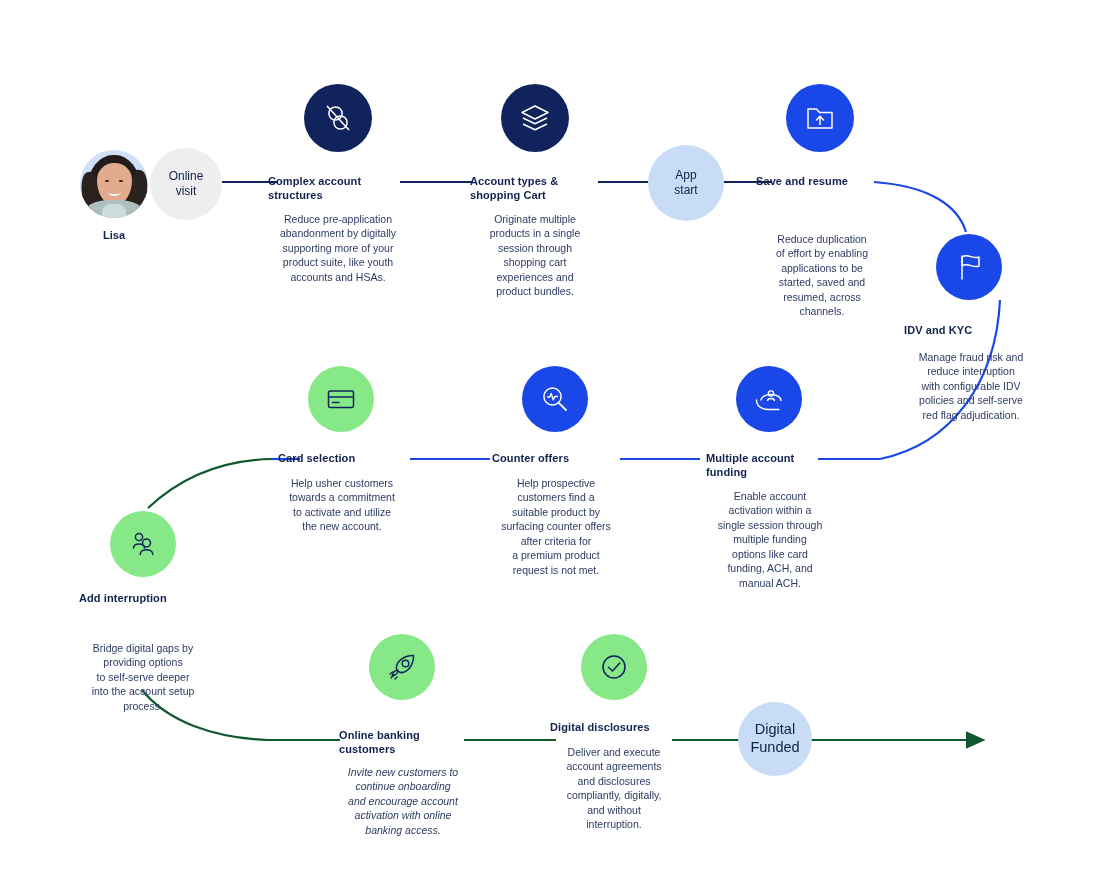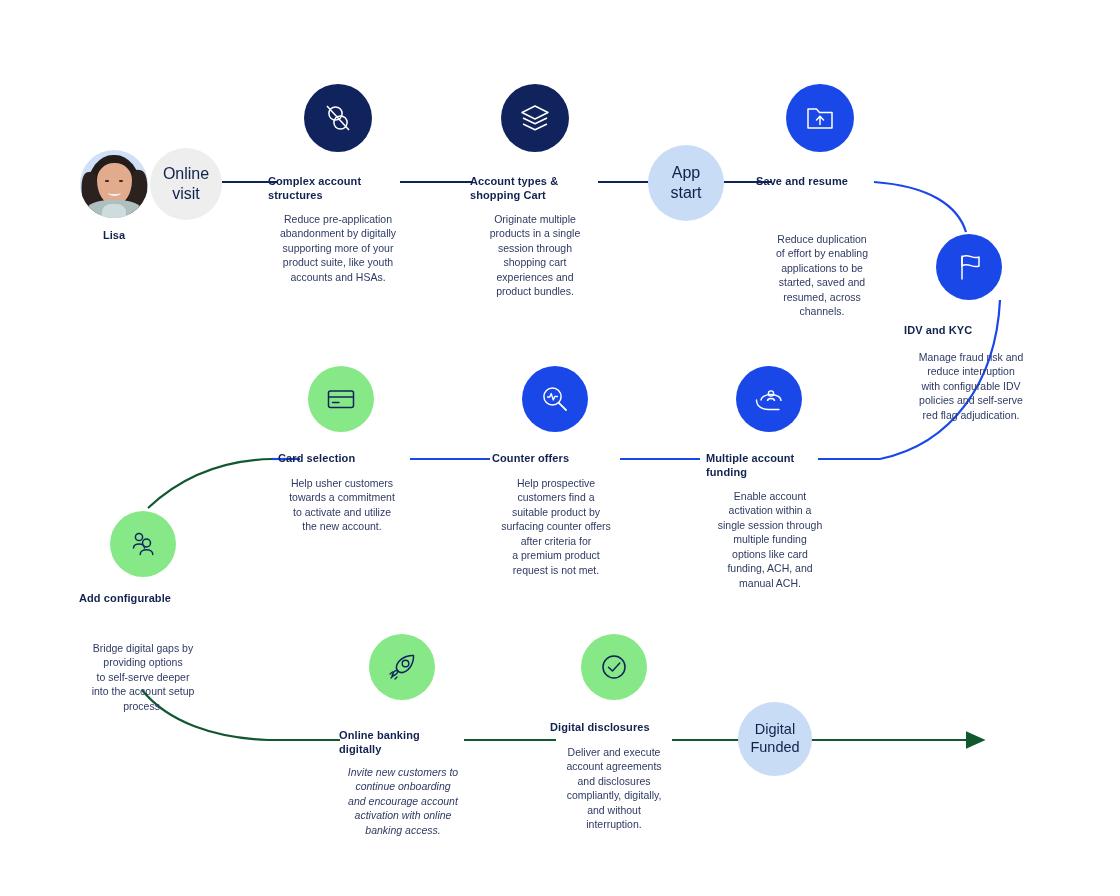--- a/index.html
+++ b/index.html
@@ -19,21 +19,21 @@
     position: absolute;
   }
   .bubble svg { display: block; }
 
   
   .stage-circle {
     border-radius: 50%;
     display: flex; align-items: center; justify-content: center;
     text-align: center;
     color: #10214b;
-    font-size: 16px;
+    font-size: 12px;
     line-height: 1.22;
     position: absolute;
   }
 
   .label {
     position: absolute;
     text-align: left;
     color: #12224f;
     font-size: 11px;
     font-weight: bold;
@@ -282,41 +282,41 @@
 
   <div class="bubble" style="left:110px; top:511px; width:66px; height:66px; background:#86e887;">
     <svg width="34" height="34" viewBox="0 0 34 34">
       <circle cx="13" cy="10" r="3.6" fill="none" stroke="#10235c" stroke-width="1.5"></circle>
       <path d="M7.5 21 C 7.5 15.5, 18.5 15.5, 18.5 21" fill="none" stroke="#10235c" stroke-width="1.5" stroke-linecap="round"></path>
       <circle cx="20.5" cy="16" r="4" fill="none" stroke="#10235c" stroke-width="1.5"></circle>
       <path d="M14.2 27.5 C 14.2 21.2, 26.8 21.2, 26.8 27.5" fill="none" stroke="#10235c" stroke-width="1.5" stroke-linecap="round"></path>
     </svg>
   </div>
   <div class="label" style="left:79px; top:592px; width:128px;">
-    <div>Add configurable</div>
+    <div>Add interruption</div>
   </div>
   <div class="desc" style="left:75px; top:641px; width:136px; white-space:pre-line;">Bridge digital gaps by
 providing options
 to self-serve deeper
 into the account setup
 process.</div>
 
   <div class="bubble" style="left:369px; top:634px; width:66px; height:66px; background:#86e887;">
     <svg width="34" height="34" viewBox="0 0 34 34">
       <path d="M13 21 C 9 17, 13 9.5, 21.5 6.5 C 25.5 5.2, 28.5 5.5, 28.5 5.5 C 28.5 5.5, 28.8 8.5, 27.5 12.5 C 24.5 21, 17 25, 13 21 Z" fill="none" stroke="#10235c" stroke-width="1.5" stroke-linejoin="round"></path>
       <circle cx="20.5" cy="13.5" r="3.3" fill="none" stroke="#10235c" stroke-width="1.4"></circle>
       <path d="M12.5 20.5 C 9.5 20, 8 22, 7 26 C 11 25, 13 23.5, 12.8 20.8" fill="none" stroke="#10235c" stroke-width="1.4" stroke-linejoin="round"></path>
       <line x1="6" y1="28" x2="9" y2="25" stroke="#10235c" stroke-width="1.3" stroke-linecap="round"></line>
       <line x1="5" y1="24" x2="7.5" y2="22" stroke="#10235c" stroke-width="1.3" stroke-linecap="round"></line>
       <line x1="10" y1="29" x2="12" y2="27" stroke="#10235c" stroke-width="1.3" stroke-linecap="round"></line>
     </svg>
   </div>
   <div class="label" style="left:339px; top:729px; width:128px;">
     <div>Online banking</div>
-    <div>digitally</div>
+    <div>customers</div>
   </div>
   <div class="desc" style="left:333px; top:765px; width:140px; white-space:pre-line;font-style:italic;">Invite new customers to
 continue onboarding
 and encourage account
 activation with online
 banking access.</div>
 
   <div class="bubble" style="left:581px; top:634px; width:66px; height:66px; background:#86e887;">
     <svg width="34" height="34" viewBox="0 0 34 34">
       <circle cx="17" cy="17" r="11" fill="none" stroke="#10235c" stroke-width="1.5"></circle>

